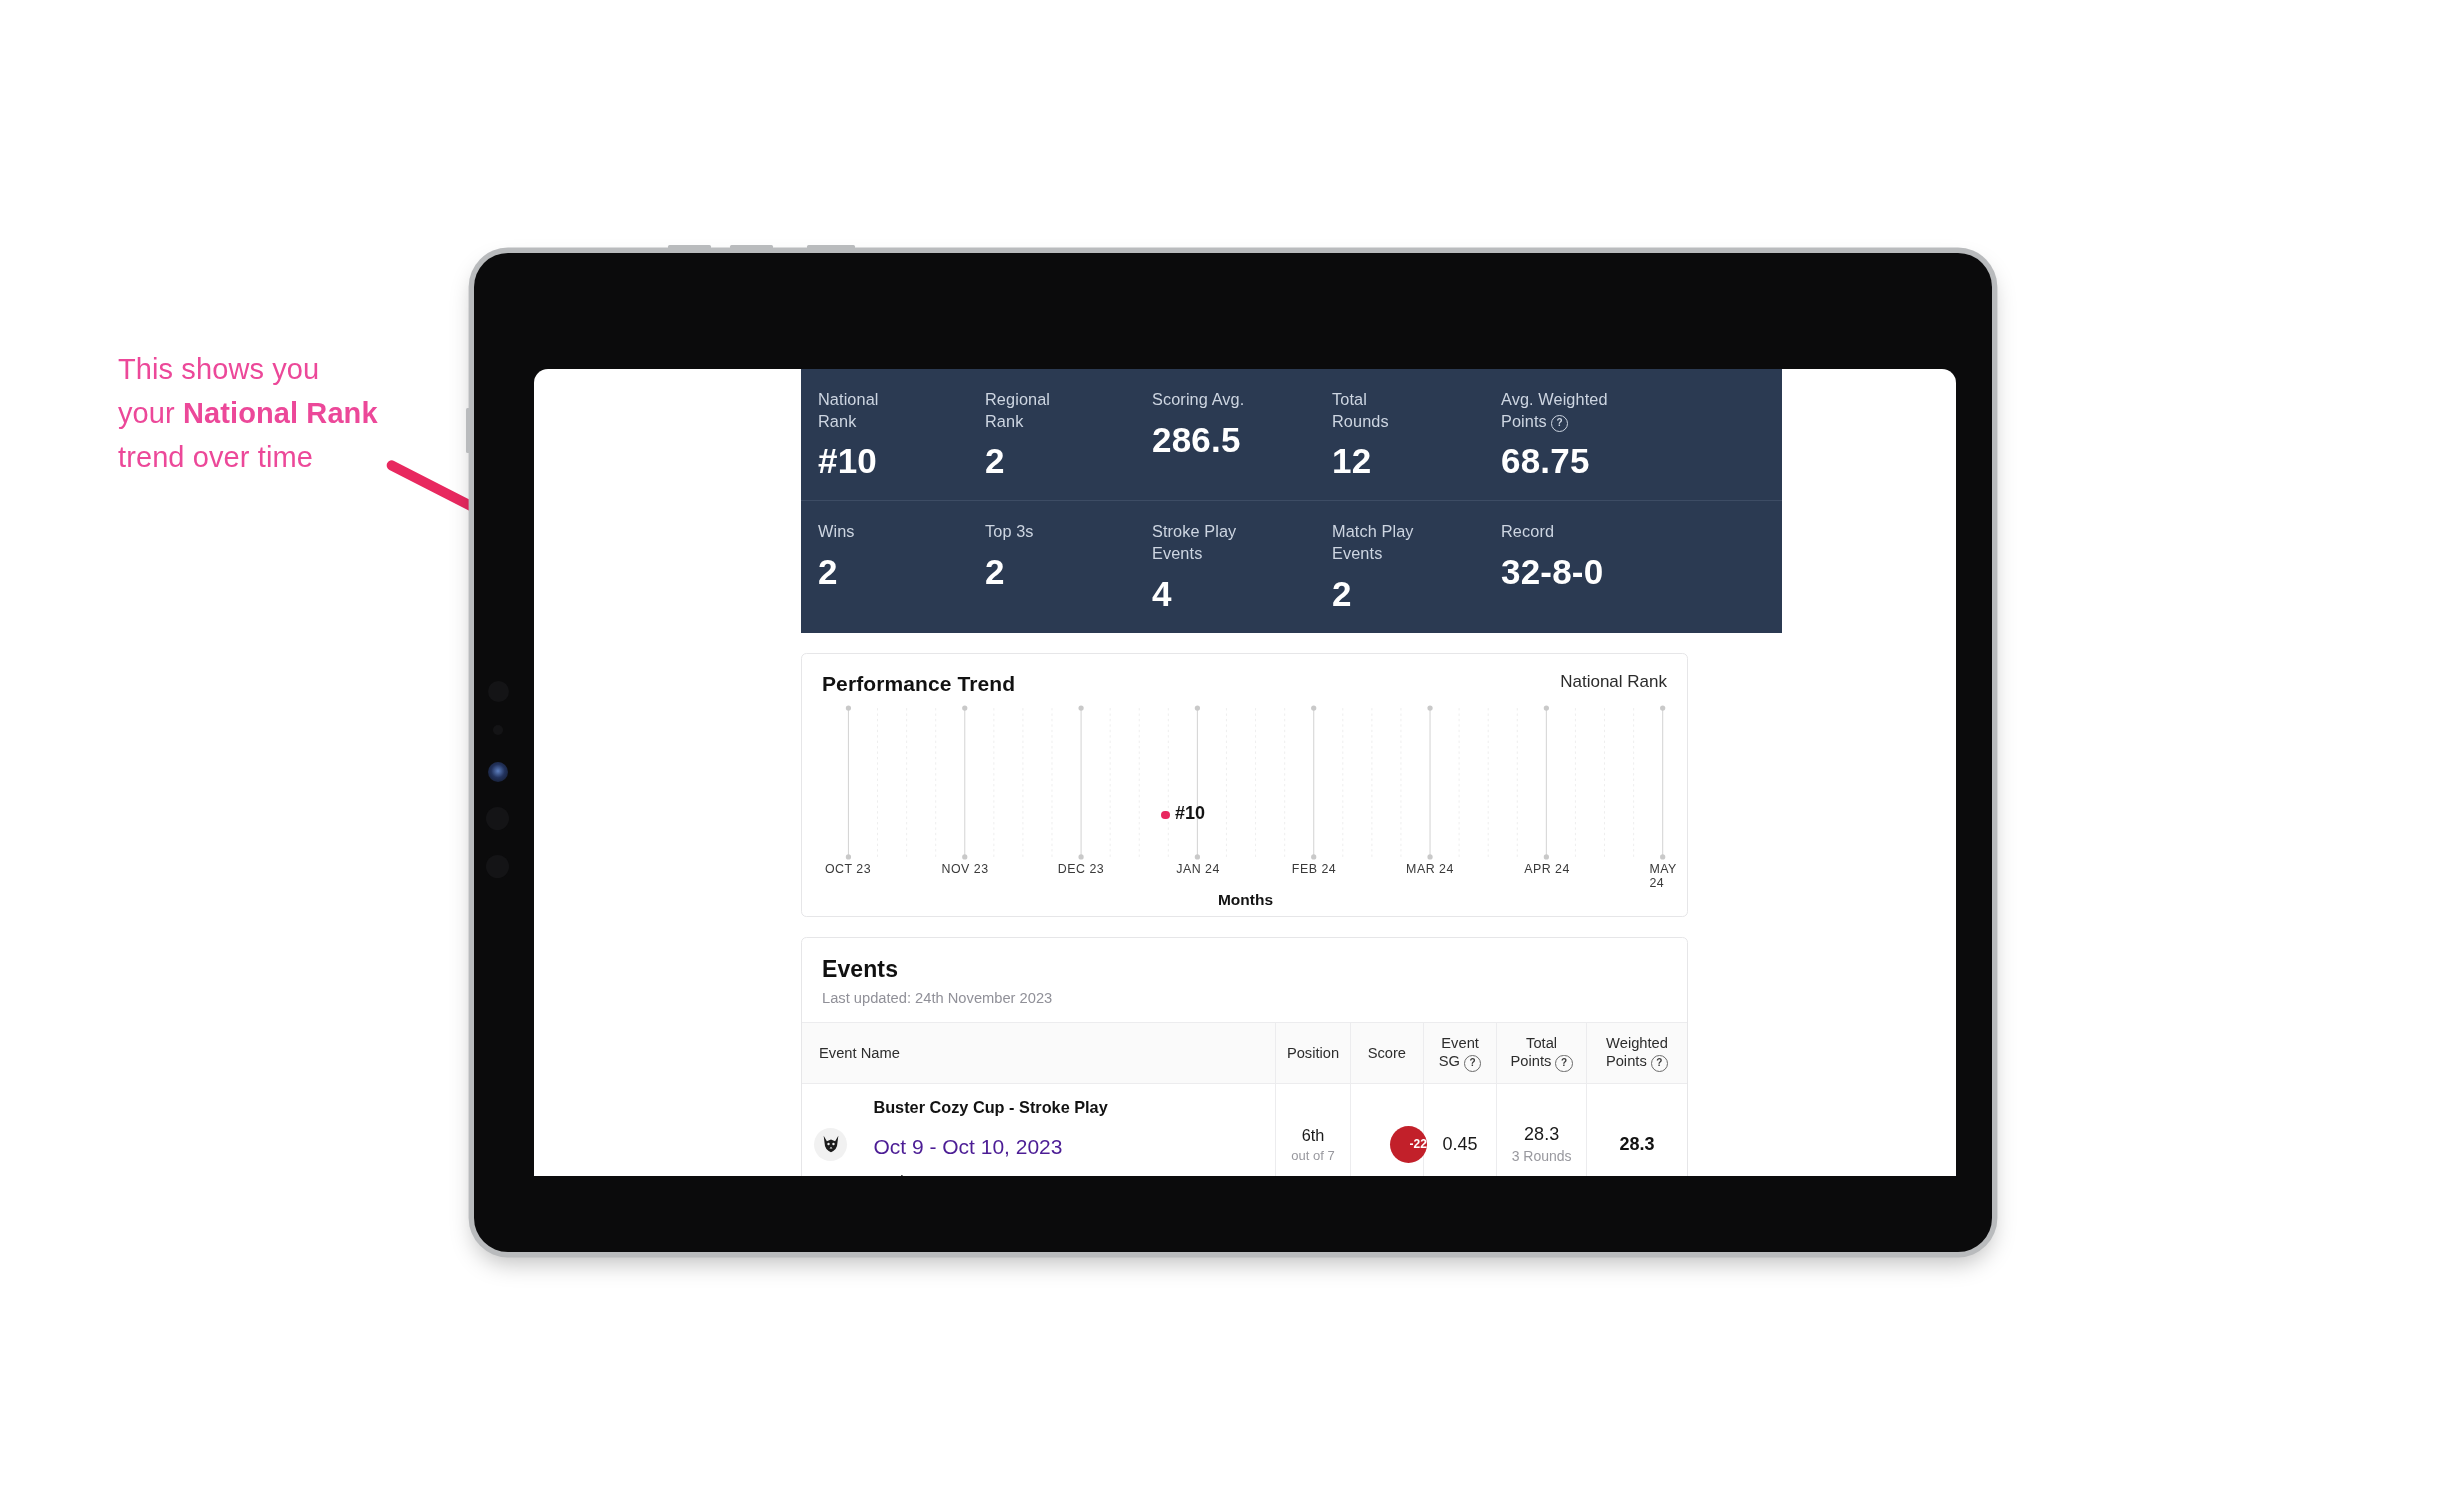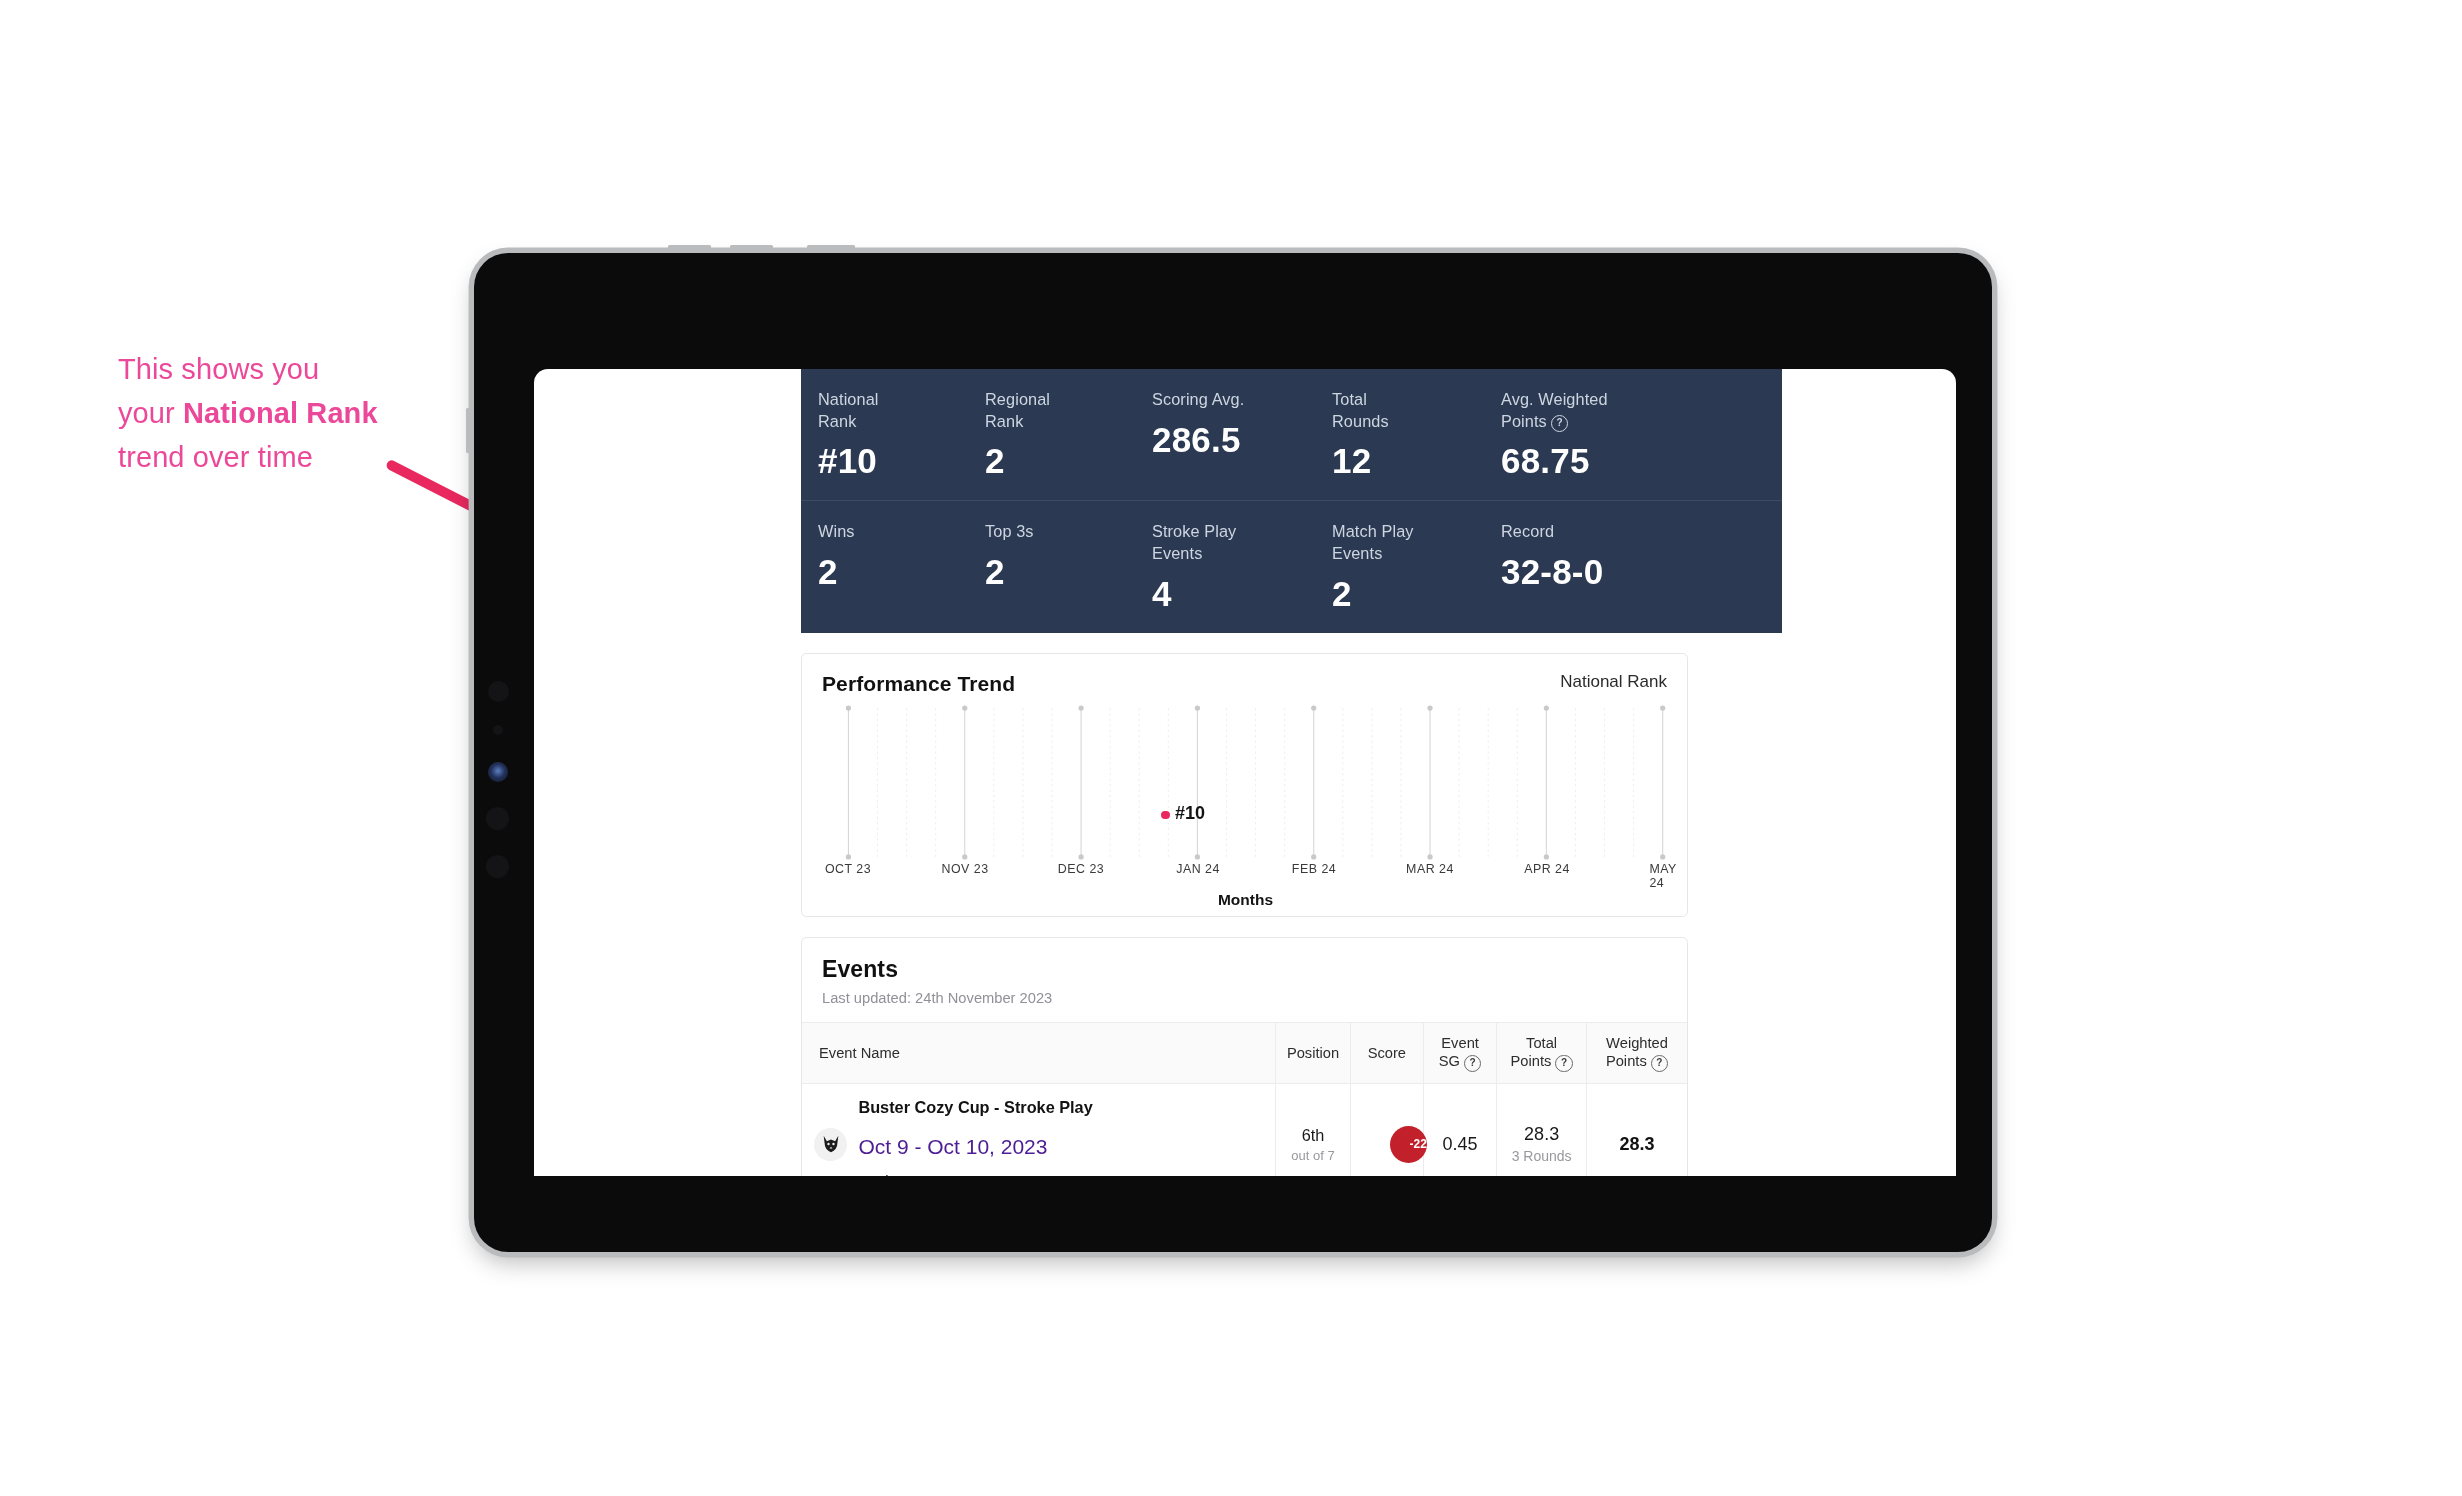--- a/index.html
+++ b/index.html
@@ -131,21 +131,21 @@
     text-align:center;vertical-align:middle;padding:12.4px 3.1px;
   }
   td.td-name{text-align:left;border-left:none;padding-left:12.4px;}
   .col-name{width:401px;}
   .col-pos{width:63px;}
   .col-score{width:62px;}
   .col-sg{width:62px;}
   .col-tp{width:76px;}
   .col-wp{width:85px;}
 
-  .ev-cell{display:flex;align-items:center;gap:11px;}
+  .ev-cell{display:flex;align-items:center;gap:26px;}
   .ev-logo{
     width:33px;height:33px;border-radius:50%;background:#f1f1f1;
     flex:0 0 33px;display:flex;align-items:center;justify-content:center;
   }
   .ev-text{line-height:1.42;}
   .ev-name{font-size:16.3px;font-weight:700;color:#121212;}
   .ev-date{font-size:21px;color:#4c1d95;margin-top:12px;}
   .ev-impact{font-size:14.7px;color:#1a1a1a;margin-top:10px;}
   .ev-impact b{color:#d81111;font-weight:700;}
   .ev-impact .tri{color:#d81111;font-size:11.6px;}

